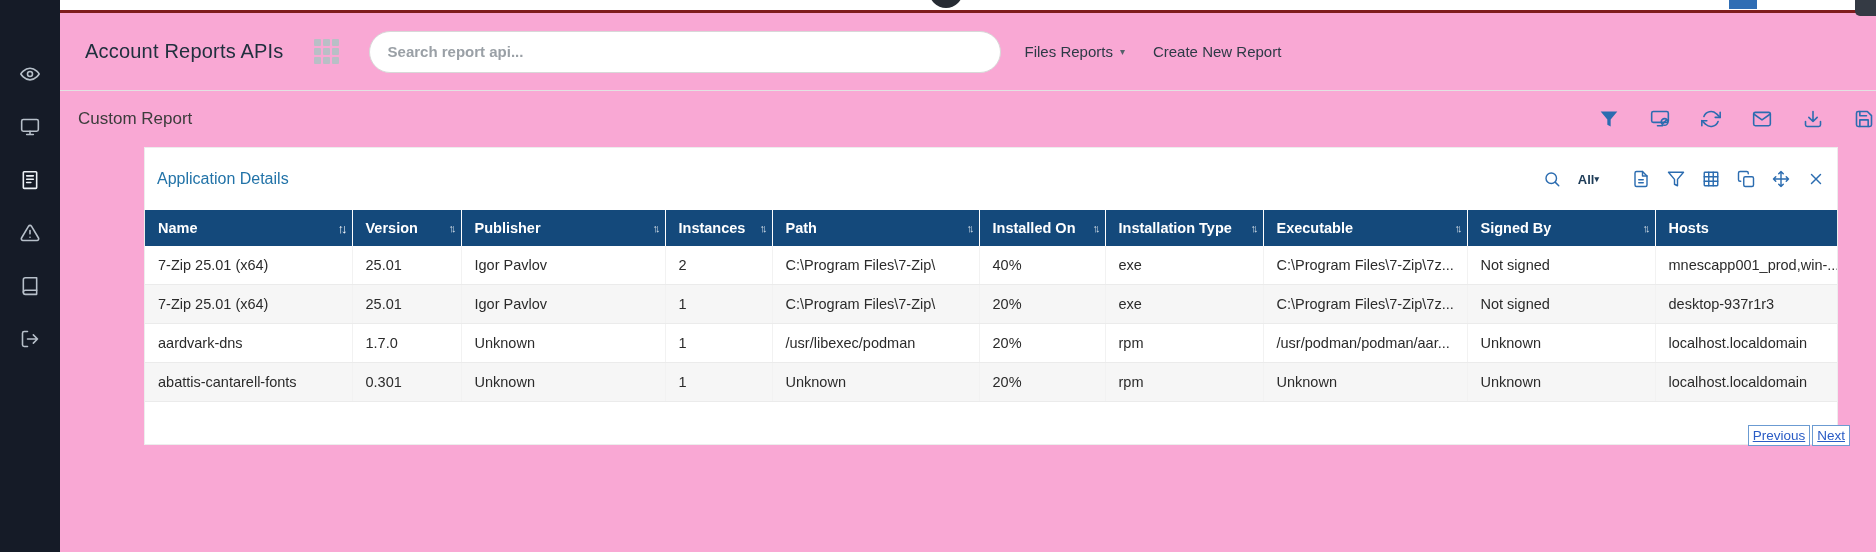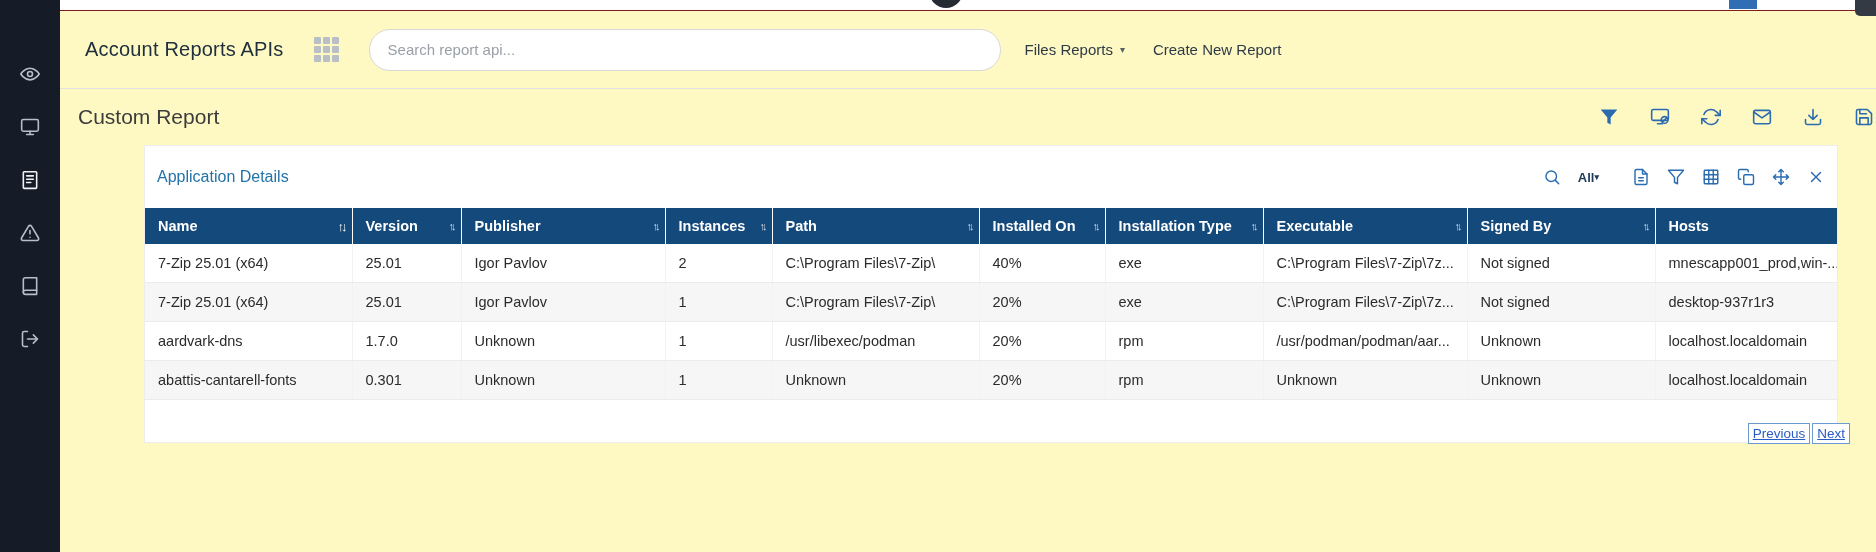--- a/index.html
+++ b/index.html
@@ -24,42 +24,43 @@
   .sidebar {
     position:absolute; left:0; top:0; bottom:0; width:60px;
     background: var(--sidebar-bg, #151b27);
     display:flex; flex-direction:column; align-items:center;
     padding-top:64px; gap:33px; z-index:4;
   }
   .side-btn { color:#b7c0ca; cursor:pointer; }
   .side-btn.active { color:#eef3f8; }
 
   
-  .main { position:absolute; left:60px; top:10px; right:0; bottom:0; background:#fef9c3; border-top:1px solid #7f1d1d; }
+  .main { position:absolute; left:60px; top:10px; right:0; bottom:0; background:#f9a8d4; border-top:3px solid #7f1d1d; }
 
   .app-header { display:flex; align-items:center; height:78px; padding-left:25px; border-bottom:1px solid #e2e2e2; }
   .page-title { font-size:20px; font-weight:500; color:#20303e; letter-spacing:.2px; white-space:nowrap; }
 
   .grid-icon { margin-left:30px; display:grid; grid-template-columns:repeat(3,7px); grid-auto-rows:7px; gap:2px; cursor:pointer; }
   .grid-icon span { width:7px; height:7px; background:#b9bfc6; border-radius:1px; }
 
   .search-box { margin-left:30px; width:632px; }
   .search-box input {
     width:100%; height:42px; border:1px solid #d8d8d8; border-radius:21px;
     padding:0 18px; font-size:15px; color:#333; outline:none;
     font-family:"Liberation Sans", sans-serif;
+    font-weight:bold;
   }
   .search-box input::placeholder { color:#9aa0a6; }
 
   .saved-reports { margin-left:24px; display:flex; align-items:center; gap:7px; font-size:15px; color:#2d3a46; cursor:pointer; white-space:nowrap; }
   .saved-reports .caret { font-size:10px; color:#55606a; }
   .create-link { margin-left:28px; font-size:15px; color:#2d3a46; text-decoration:none; cursor:pointer; white-space:nowrap; }
 
   .section-row { display:flex; align-items:center; height:48px; padding:8px 2px 0 18px; overflow:hidden; }
-  .section-title { font-size:21px; font-weight:500; color:#3c3c3c; white-space:nowrap; }
+  .section-title { font-size:17px; font-weight:500; color:#3c3c3c; white-space:nowrap; }
   .section-icons { margin-left:auto; display:flex; align-items:center; gap:31px; color:var(--accent-blue,#2b6cb0); flex:0 0 auto; }
   .tool-btn { cursor:pointer; color:var(--accent-blue,#2b6cb0); }
 
   
   .panel { margin:8px 38px 0 84px; border:1px solid #ededed; background:#fff; position:relative; padding-top:12px; }
   .panel-head { display:flex; align-items:center; height:38px; padding:0 12px; margin-bottom:12px; }
   .widget-title { font-size:16px; font-weight:500; color:#2273a8; white-space:nowrap; }
   .panel-icons { margin-left:auto; display:flex; align-items:center; gap:17px; color:var(--accent-blue,#2b6cb0); }
   .all-select { display:flex; align-items:center; font-size:13px; font-weight:bold; color:#1d3b57; cursor:pointer; margin-right:16px; }
   .all-select .caret { font-size:9px; color:#1d3b57; }

